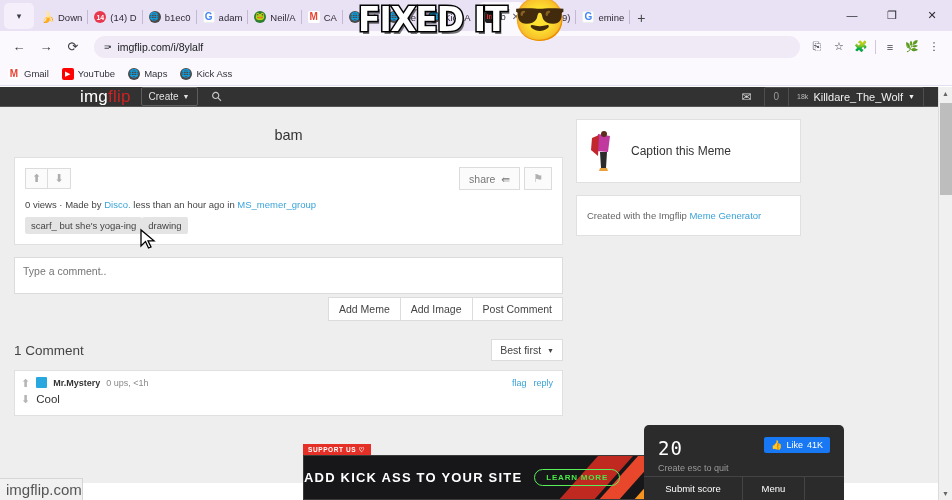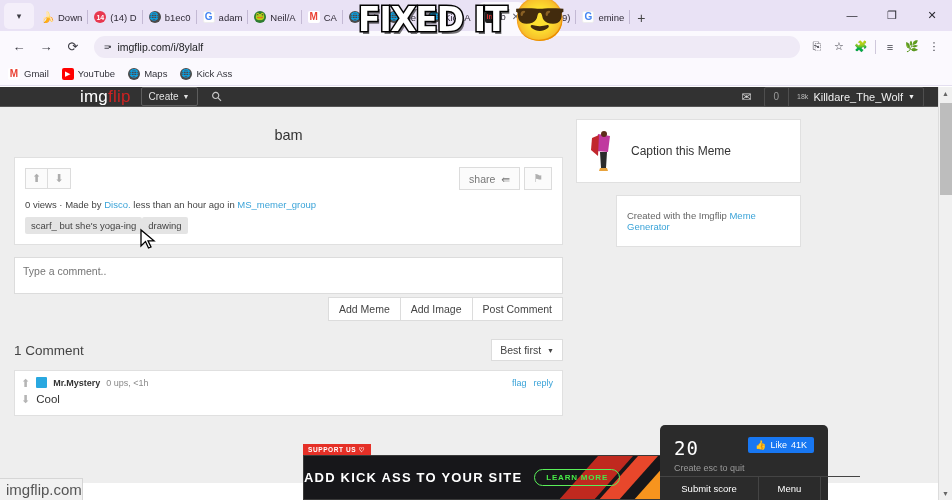--- a/index.html
+++ b/index.html
@@ -166,21 +166,21 @@
   .cuser { font-size: 9px; color: #333; font-weight: bold; }
   .cmeta { font-size: 9px; color: #8a8a8a; }
   .clinks { margin-left: auto; font-size: 9px; color: #3aa3d8; display: flex; gap: 7px; }
   .ctext { font-size: 11.5px; color: #333; margin-top: 5px; }
 
   .side-card { background: #fff; border: 1px solid #e0e0e0; padding: 10px; display: flex;
     align-items: center; gap: 12px; }
   .side-thumb { width: 32px; height: 42px; display:flex; align-items:center; justify-content:center; }
   .side-title { font-size: 12px; color: #333; }
   .side-card2 { background: #fff; border: 1px solid #e0e0e0; padding: 14px 10px; margin-top: 12px;
-    font-size: 9.5px; color: #666; margin-left: 40px; }
+    font-size: 9.5px; color: #666; }
   .side-card2 a { color: #3aa3d8; text-decoration: none; }
 
   
   .ad {
     position: absolute; left: 303px; top: 444px; width: 376px; height: 56px;
   }
   .ad-tag {
     position: absolute; left: 0; top: 0; background: #e53027; color: #fff;
     font-size: 6.5px; font-weight: bold; letter-spacing: .6px;
     padding: 2px 6px 2px 5px;
@@ -196,21 +196,21 @@
   }
   .ad-cta {
     z-index: 2; margin-left: 12px; border: 1px solid #5af05a; border-radius: 10px;
     color: #47e847; font-size: 8px; font-weight: bold; letter-spacing: .8px;
     padding: 3px 11px;
   }
   .ad-stripes { position: absolute; right: -10px; top: 0; width: 150px; height: 45px; }
 
   
   .game {
-    position: absolute; left: 660px; top: 425px; width: 168px; height: 75px;
+    position: absolute; left: 644px; top: 425px; width: 200px; height: 75px;
     background: #2b2b2b; border-radius: 5px 5px 0 0; color: #fff;
   }
   .game-top { padding: 12px 14px 0 14px; display: flex; align-items: flex-start; }
   .game-score { font-size: 19px; font-family: "DejaVu Sans Mono", monospace; letter-spacing: 1px; }
   .game-hint { font-size: 9px; color: #9a9a9a; margin-top: 4px; }
   .fb-like {
     margin-left: auto; background: #1877f2; color: #fff; font-size: 9px;
     padding: 3px 7px; border-radius: 2px; display: flex; align-items: center; gap: 4px;
   }
   .game-bar {

